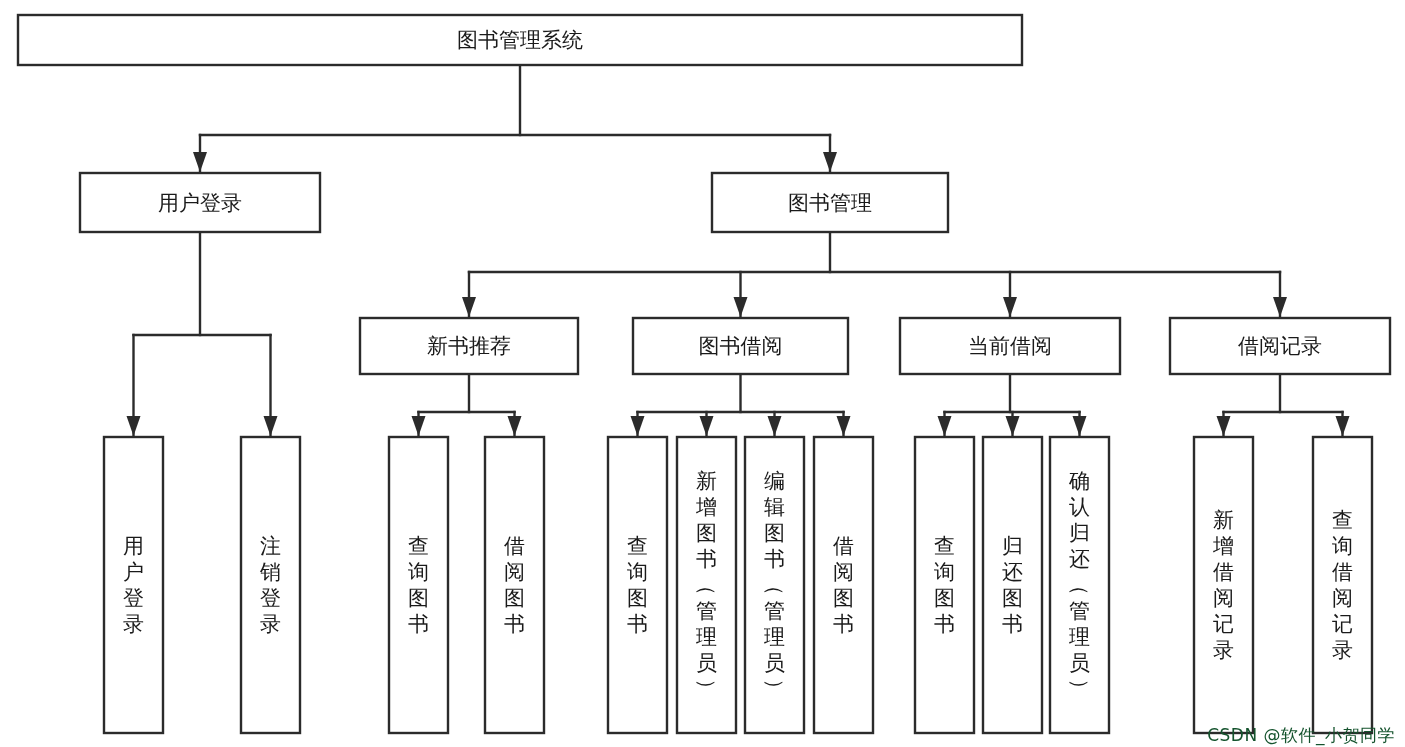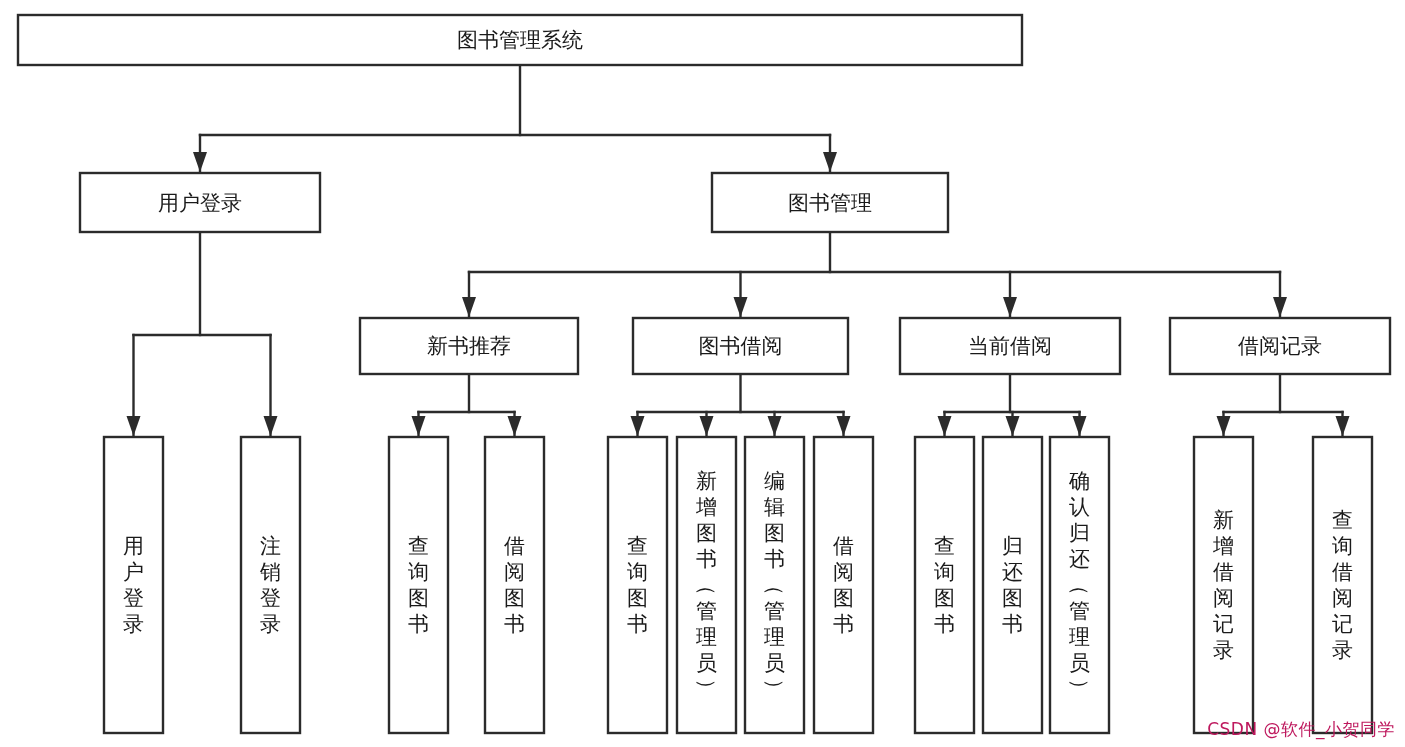--- a/index.html
+++ b/index.html
@@ -49,24 +49,24 @@
   }
   .node-label-v {
     font-family: "DejaVu Sans", "Liberation Sans", sans-serif;
     font-size: 21px;
     fill: #1a1a1a;
     text-anchor: middle;
   }
   .watermark {
     position: absolute;
     right: 10px;
-    bottom: 6px;
+    bottom: 0;
     font-family: "DejaVu Sans", "Liberation Sans", sans-serif;
     font-size: 17px;
-    color: #be185d;
+    color: #14532d;
     white-space: nowrap;
     letter-spacing: 0.5px;
   }
 </style>
 </head>
 <body>
 
 <div id="diagram-root">
 
   <svg class="diagram-canvas" viewBox="0 0 1405 747" xmlns="http://www.w3.org/2000/svg">

